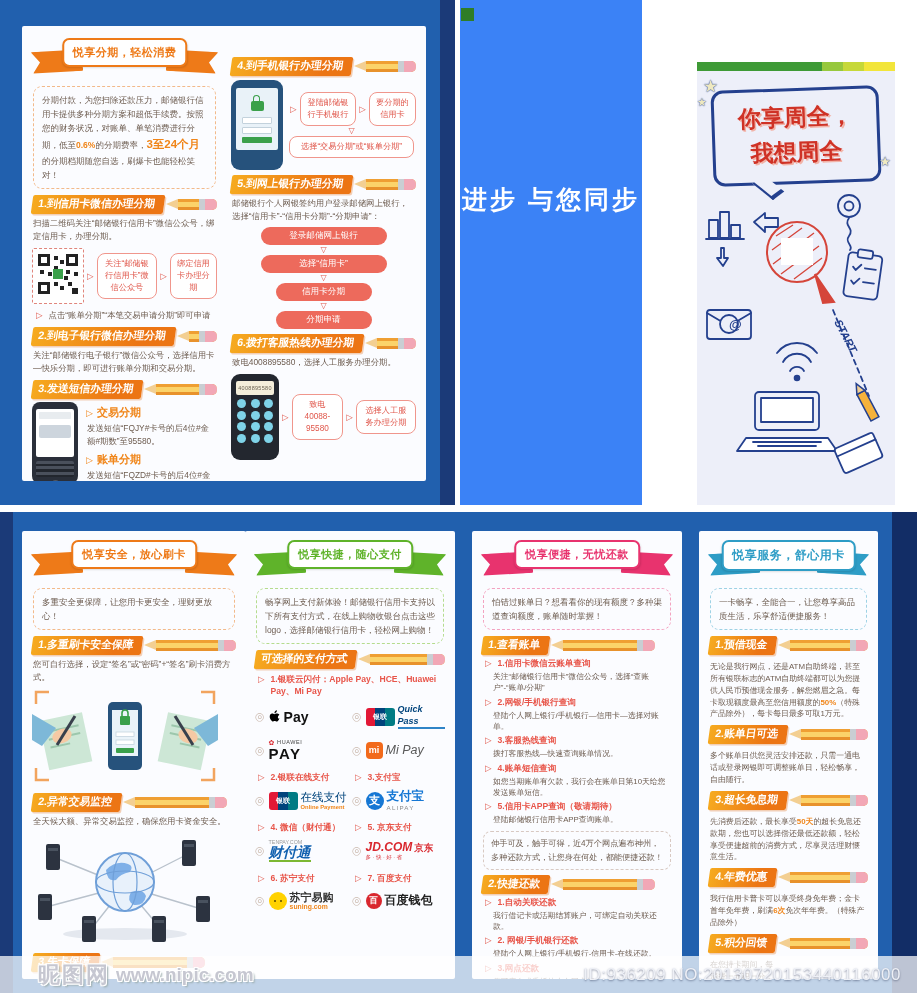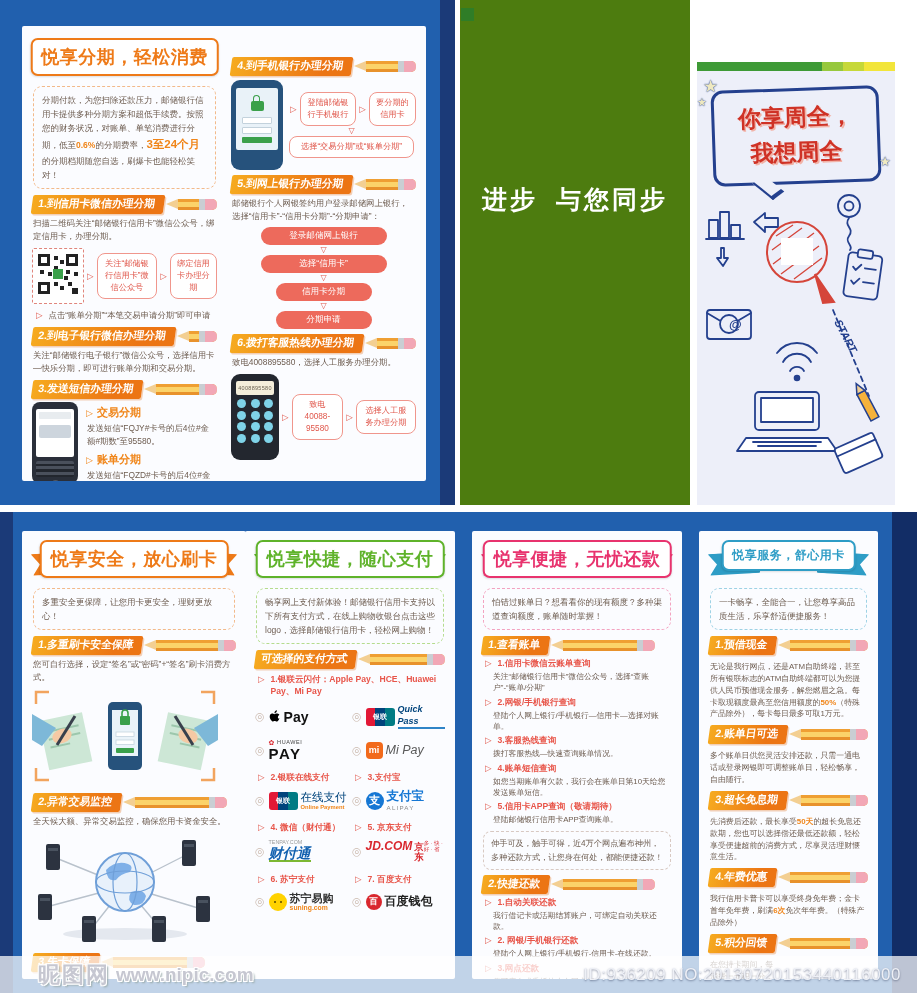--- a/index.html
+++ b/index.html
@@ -2,21 +2,21 @@
 <html><head>
 <meta charset="utf-8">
 <style>
   html,body{margin:0;padding:0;}
   body{font-family:"Liberation Sans","DejaVu Sans",sans-serif;background:#fff;}
   .page{position:relative;width:917px;height:993px;background:#fff;overflow:hidden;}
   .abs{position:absolute;}
   
   #top-blue{left:0;top:0;width:455px;height:505px;background:#2160ae;}
   #top-navy{left:440px;top:0;width:15px;height:505px;background:#1b3a78;}
-  #green-panel{left:460px;top:0;width:230px;height:505px;background:#4d7c0f;font-family:Liberation Mono, monospace;}
+  #green-panel{left:460px;top:0;width:182px;height:505px;background:#3b82f6;}
   #green-sq{left:461px;top:8px;width:13px;height:13px;background:#2f7d27;}
   #bot-navy-l{left:0;top:512px;width:13px;height:481px;background:#1b3a78;}
   #bot-blue{left:13px;top:512px;width:879px;height:481px;background:#2160ae;}
   #bot-navy-r{left:892px;top:512px;width:25px;height:481px;background:#122d66;}
   
   #top-panel{left:22px;top:26px;width:404px;height:455px;background:#fbfcff;display:flex;gap:14px;padding:8px 10px;box-sizing:border-box;overflow:hidden;border-radius:2px;}
   .col{flex:1 1 0;min-width:0;}
   .bpanel{top:531px;height:448px;background:#fbfcff;padding:5px 10px;box-sizing:border-box;overflow:hidden;border-radius:2px;}
   #p-security{left:22px;width:224px;}
   #p-payment{left:245px;width:210px;}
@@ -25,21 +25,21 @@
   
   .theme-o{--c:#ee7a18;--cb:#f2b98a;}
   .theme-g{--c:#5fb32a;--cb:#b5dc8e;}
   .theme-p{--c:#e8336e;--cb:#f3a3c0;}
   .theme-t{--c:#2e9dc6;--cb:#9ed2e5;}
   
   .banner{position:relative;height:42px;margin:3px 0 7px;}
   .banner .tail{position:absolute;top:12px;width:50px;height:25px;background:var(--c);}
   .banner .tail.l{left:0;transform:rotate(-7deg);clip-path:polygon(0 0,100% 14%,100% 100%,0 86%,16% 46%);}
   .banner .tail.r{right:0;transform:rotate(7deg);clip-path:polygon(0 14%,100% 0,84% 46%,100% 86%,0 100%);}
-  .banner .bl{position:absolute;left:50%;top:1px;transform:translateX(-50%);background:#fff;border:2px solid var(--c);color:var(--c);font-weight:bold;font-size:18px;letter-spacing:.5px;padding:5px 9px;border-radius:7px;white-space:nowrap;z-index:2;box-shadow:0 1px 2px rgba(0,0,0,.12);}
+  .banner .bl{position:absolute;left:50%;top:1px;transform:translateX(-50%);background:#fff;border:2px solid var(--c);color:var(--c);font-weight:bold;font-size:11px;letter-spacing:.5px;padding:5px 9px;border-radius:7px;white-space:nowrap;z-index:2;box-shadow:0 1px 2px rgba(0,0,0,.12);}
   
   .intro{border:1.4px dashed var(--cb);border-radius:9px;padding:6px 8px;font-size:8.5px;color:#6d5c50;line-height:1.65;margin:0 1px 7px;}
   
   .sec-h{display:flex;align-items:center;margin:6px 0 4px;height:17px;}
   .brush{display:inline-block;background:linear-gradient(100deg,#f6ab20 0%,#ec7514 75%);color:#fff;font-weight:bold;font-size:10.8px;padding:2px 9px 3px 6px;transform:skewX(-8deg);border-radius:2px;white-space:nowrap;box-shadow:1.5px 1.5px 0 rgba(222,104,12,.3);}
   .pencil{flex:1;max-width:92px;min-width:24px;height:11px;margin-left:14px;position:relative;background:linear-gradient(to bottom,#ef9f33 0 30%,#fbd36a 30% 70%,#e8922c 70%);border-radius:0 5px 5px 0;}
   .pencil::before{content:"";position:absolute;left:-12px;top:0;border-right:12px solid #f3cf92;border-top:5.5px solid transparent;border-bottom:5.5px solid transparent;}
   .pencil::after{content:"";position:absolute;right:0;top:0;width:18px;height:100%;background:linear-gradient(to right,#c9ced3 0 32%,#f2a7b6 32%);border-radius:0 5px 5px 0;}
   
   .bt{font-size:8.4px;color:#6d5c50;line-height:1.55;margin:2px 1px 4px;}
@@ -105,21 +105,21 @@
   .mi-txt{font-size:12.5px;color:#5a5a5a;font-style:italic;}
   .olc{display:flex;flex-direction:column;line-height:1.15;}
   .ol-cn{font-size:11.5px;font-weight:normal;color:#00447c;}
   .ol-en{font-size:5.8px;color:#f08519;font-weight:bold;}
   .ali-c{width:18px;height:18px;border-radius:50%;background:#1677d4;color:#fff;font-size:11px;font-weight:bold;display:flex;align-items:center;justify-content:center;flex:0 0 auto;}
   .ali-cn{font-size:12.5px;font-weight:bold;color:#1677d4;line-height:1.05;}
   .ali-en{font-size:6.2px;color:#8a8a8a;letter-spacing:1.2px;}
   .tp{display:flex;flex-direction:column;line-height:1.05;}
   .tp-en{font-size:5.3px;color:#999;}
   .tp-cn{font-size:14px;font-weight:bold;font-style:italic;color:#1261b0;border-bottom:2px solid #7cb832;}
-  .jd{display:flex;line-height:1.1;}
+  .jd{display:flex;flex-direction:column;line-height:1.1;}
   .jd-top{display:flex;align-items:baseline;gap:2px;color:#d9272e;}
   .jd-main{font-size:12px;font-weight:bold;font-style:italic;}
   .jd-cn{font-size:9.5px;font-weight:bold;}
   .jd-slg{font-size:5.5px;color:#d9272e;letter-spacing:1.5px;}
   .sn-lion{width:18px;height:18px;border-radius:50%;background:#ffd200;position:relative;flex:0 0 auto;}
   .sn-lion::before{content:"";position:absolute;left:5px;top:8px;width:2.5px;height:2.5px;border-radius:50%;background:#5a4a00;box-shadow:6px 0 0 #5a4a00;}
   .sn-cn{font-size:11px;font-weight:bold;color:#333;line-height:1.1;}
   .sn-en{font-size:6.8px;color:#f08519;font-weight:bold;}
   .bd-c{width:16px;height:16px;border-radius:50%;background:#d9272e;color:#fff;font-size:8.5px;display:flex;align-items:center;justify-content:center;font-weight:bold;flex:0 0 auto;}
   .bd-txt{font-size:12px;font-weight:bold;color:#222;}

